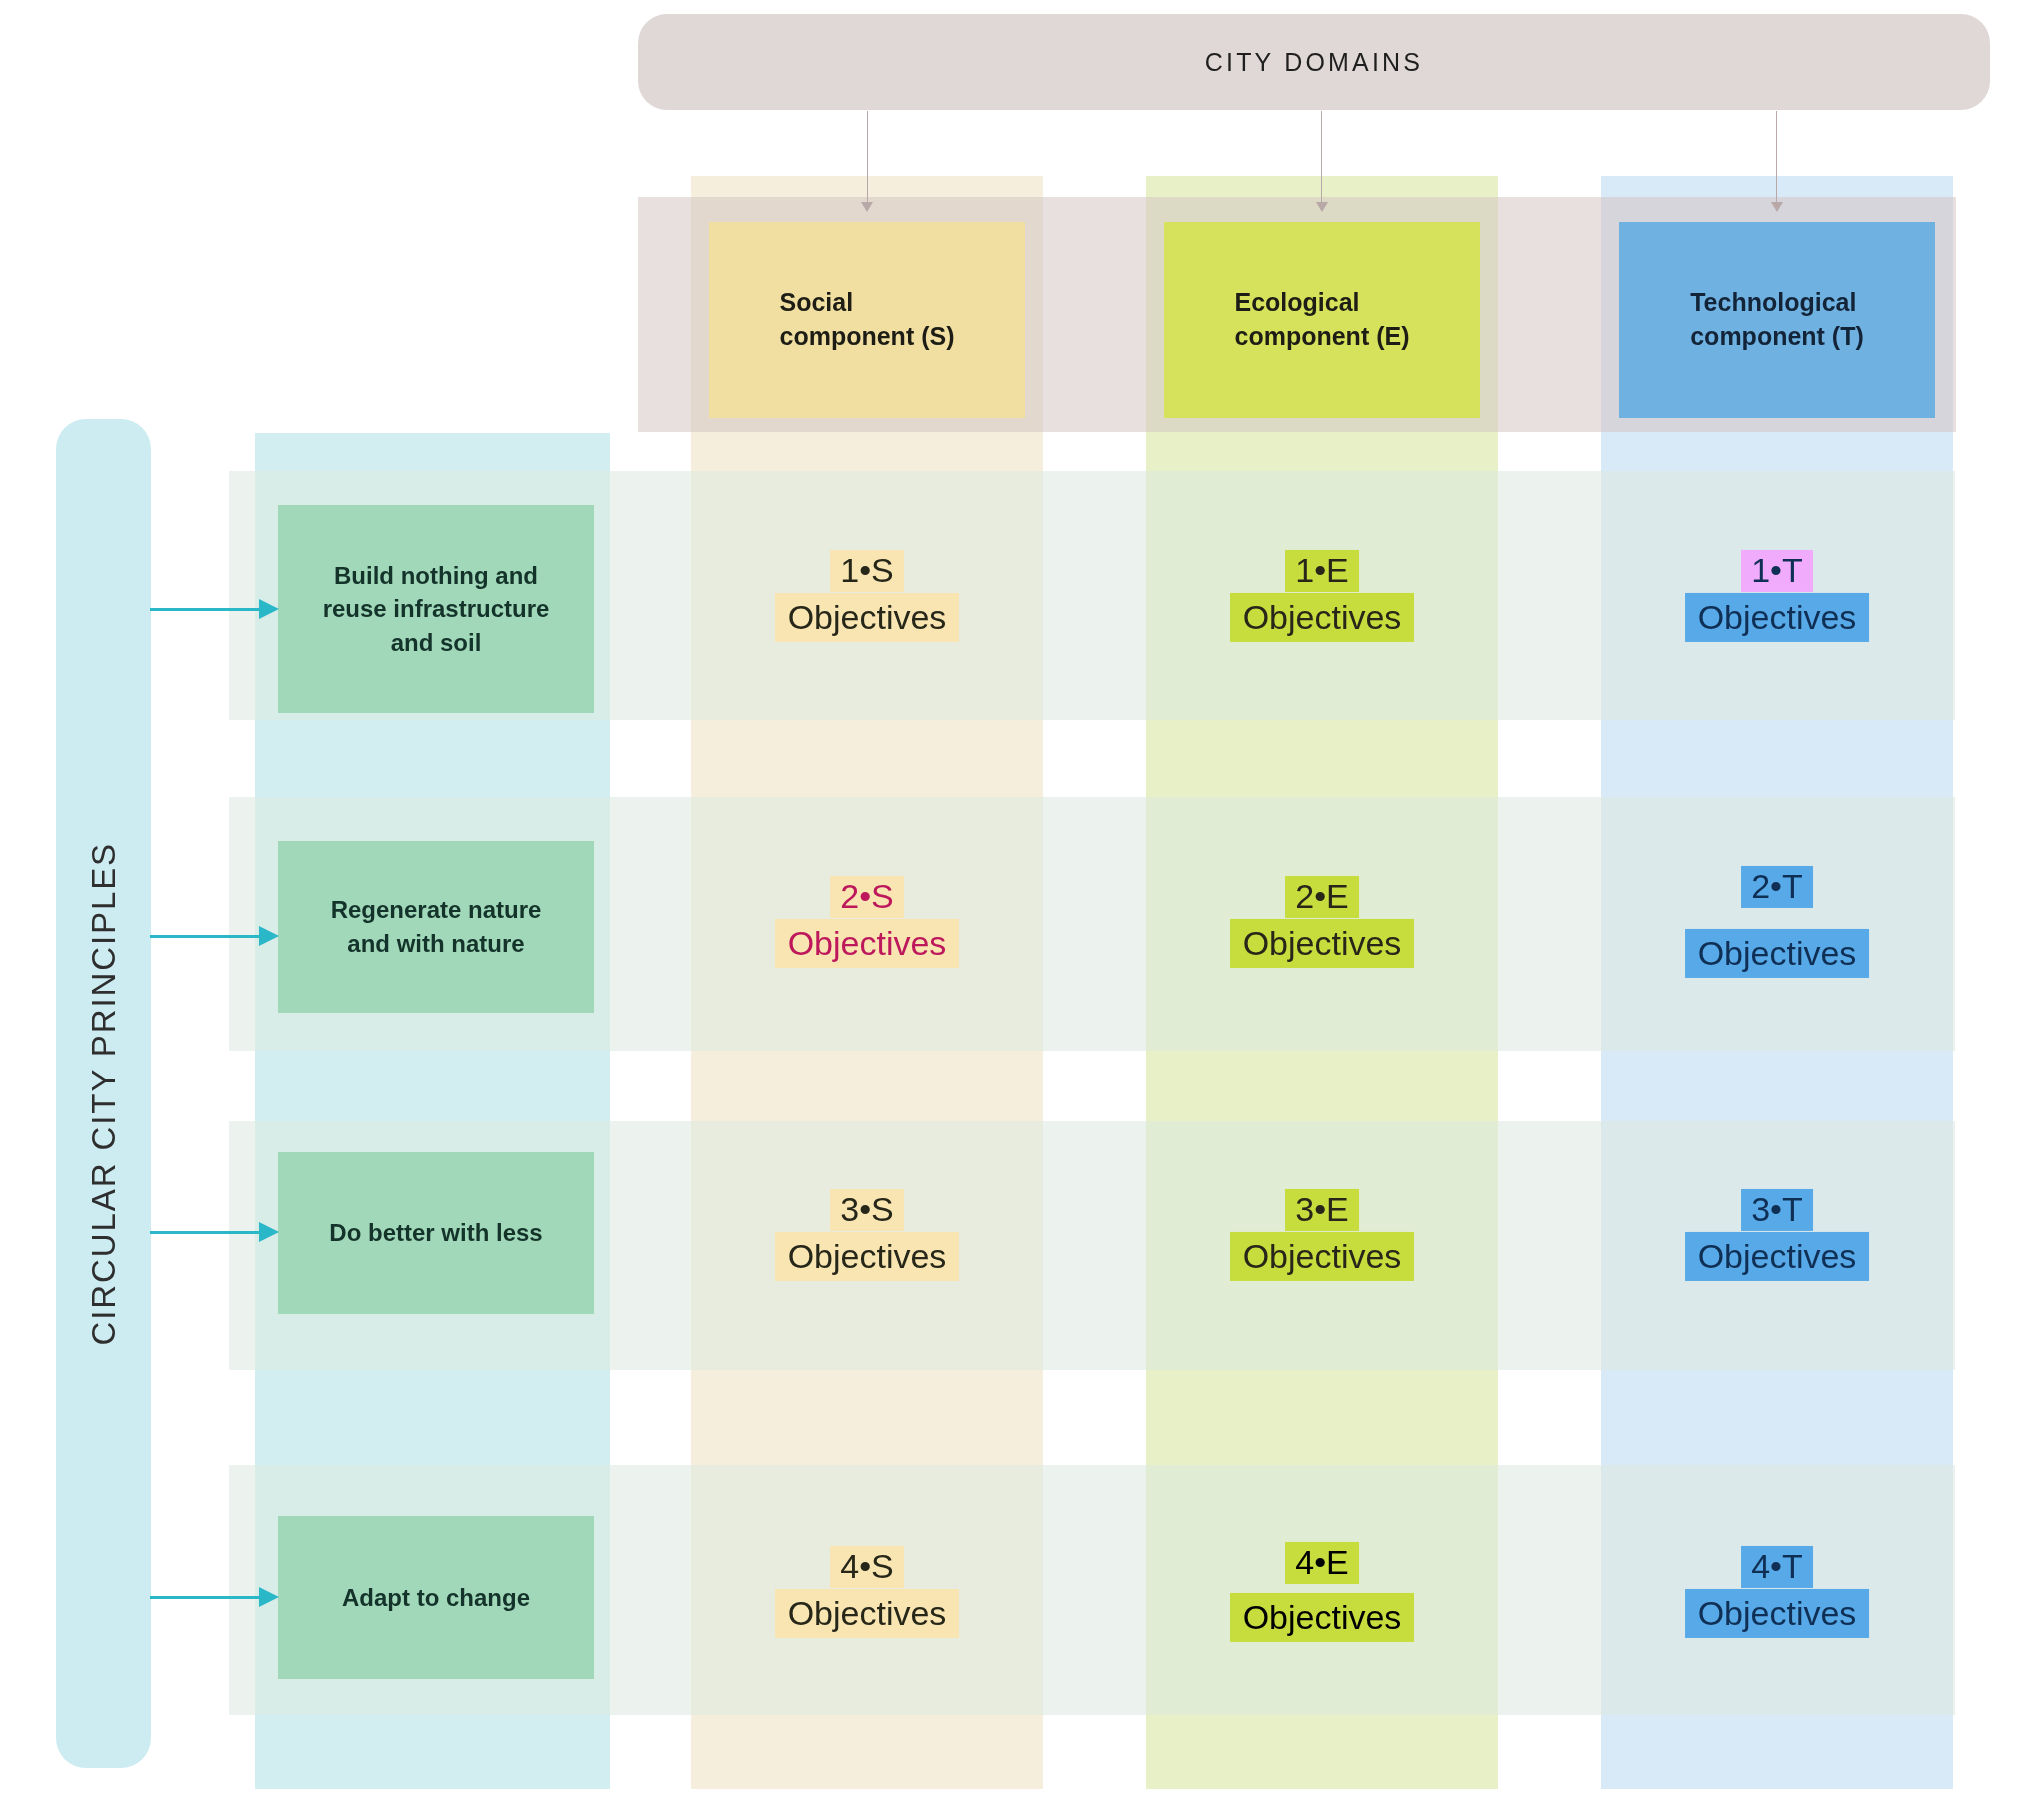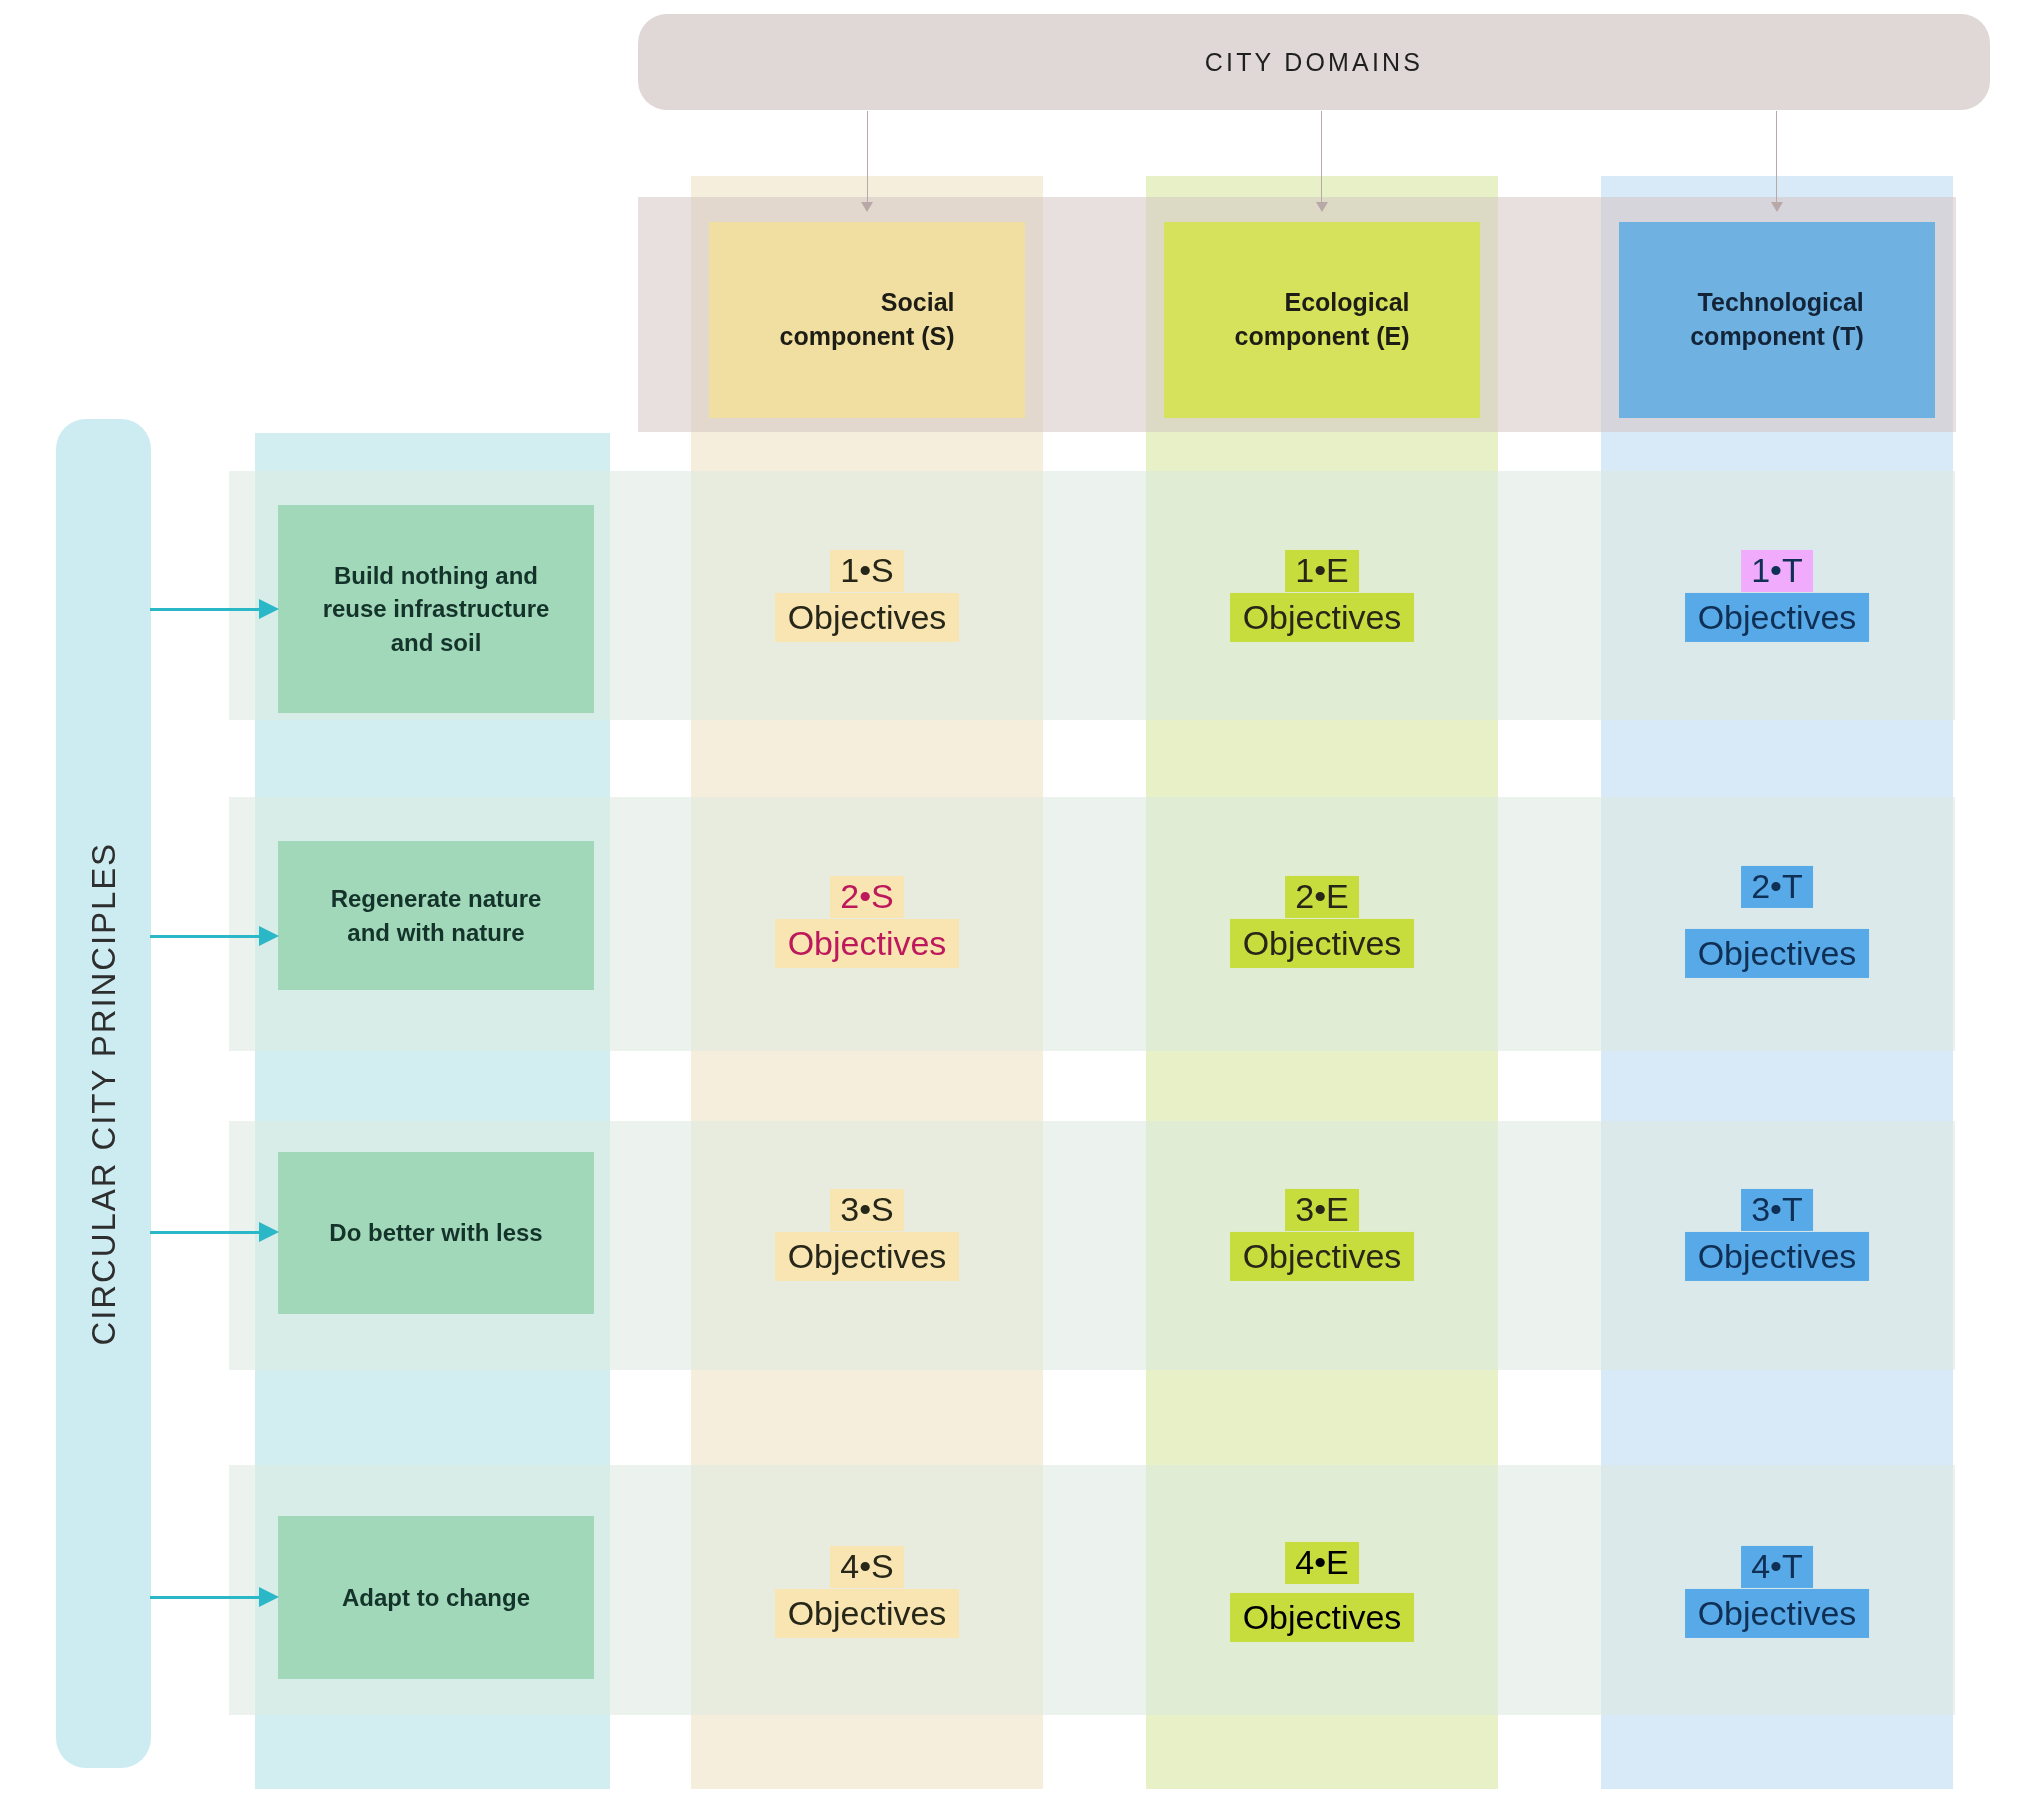--- a/index.html
+++ b/index.html
@@ -23,21 +23,21 @@
   
   .domains-header {
     z-index: 4; left: 638px; top: 14px; width: 1352px; height: 96px;
     border-radius: 29px; display: flex; align-items: center; justify-content: center;
   }
   .domains-header span { font-size: 25px; letter-spacing: 3.2px; }
 
   .col-header {
     z-index: 4; top: 222px; width: 316px; height: 196px;
     display: flex; align-items: center; justify-content: center;
-    text-align: right; font-weight: bold; font-size: 25px; line-height: 1.35;
+    text-align: left; font-weight: bold; font-size: 25px; line-height: 1.35;
     white-space: pre-line;
   }
 
   .down-arrow-stem { z-index: 4; width: 1.3px; height: 92px; top: 111px; }
   .down-arrow-head {
     z-index: 4; top: 202px; width: 0; height: 0;
     border-left: 6.3px solid transparent; border-right: 6.3px solid transparent;
     border-top: 10.7px solid #b9a8a8;
   }
 
@@ -105,21 +105,21 @@
 component (T)</div>
       <div class="abs down-arrow-stem" style="left: 1776px; background: rgb(185, 168, 168);"></div>
       <div class="abs down-arrow-head" style="left: 1771px; border-top-color: rgb(185, 168, 168);"></div>
       <div class="abs row-band" style="top: 471px; height: 249px; background: rgb(222, 233, 224);"></div>
       <div class="abs principle-box" style="top: 505px; height: 208px; background: rgb(161, 216, 185); color: rgb(20, 51, 42);">Build nothing and
 reuse infrastructure
 and soil</div>
       <div class="abs p-arrow-stem" style="top: 608px; background: rgb(42, 183, 200);"></div>
       <div class="abs p-arrow-head" style="top: 599px; border-left-color: rgb(42, 183, 200);"></div>
       <div class="abs row-band" style="top: 797px; height: 254px; background: rgb(222, 233, 224);"></div>
-      <div class="abs principle-box" style="top: 841px; height: 149px; background: rgb(161, 216, 185); color: rgb(20, 51, 42);">Regenerate nature
+      <div class="abs principle-box" style="top: 841px; height: 172px; background: rgb(161, 216, 185); color: rgb(20, 51, 42);">Regenerate nature
 and with nature</div>
       <div class="abs p-arrow-stem" style="top: 935px; background: rgb(42, 183, 200);"></div>
       <div class="abs p-arrow-head" style="top: 926px; border-left-color: rgb(42, 183, 200);"></div>
       <div class="abs row-band" style="top: 1121px; height: 249px; background: rgb(222, 233, 224);"></div>
       <div class="abs principle-box" style="top: 1152px; height: 162px; background: rgb(161, 216, 185); color: rgb(20, 51, 42);">Do better with less</div>
       <div class="abs p-arrow-stem" style="top: 1231px; background: rgb(42, 183, 200);"></div>
       <div class="abs p-arrow-head" style="top: 1222px; border-left-color: rgb(42, 183, 200);"></div>
       <div class="abs row-band" style="top: 1465px; height: 250px; background: rgb(222, 233, 224);"></div>
       <div class="abs principle-box" style="top: 1516px; height: 163px; background: rgb(161, 216, 185); color: rgb(20, 51, 42);">Adapt to change</div>
       <div class="abs p-arrow-stem" style="top: 1596px; background: rgb(42, 183, 200);"></div>

